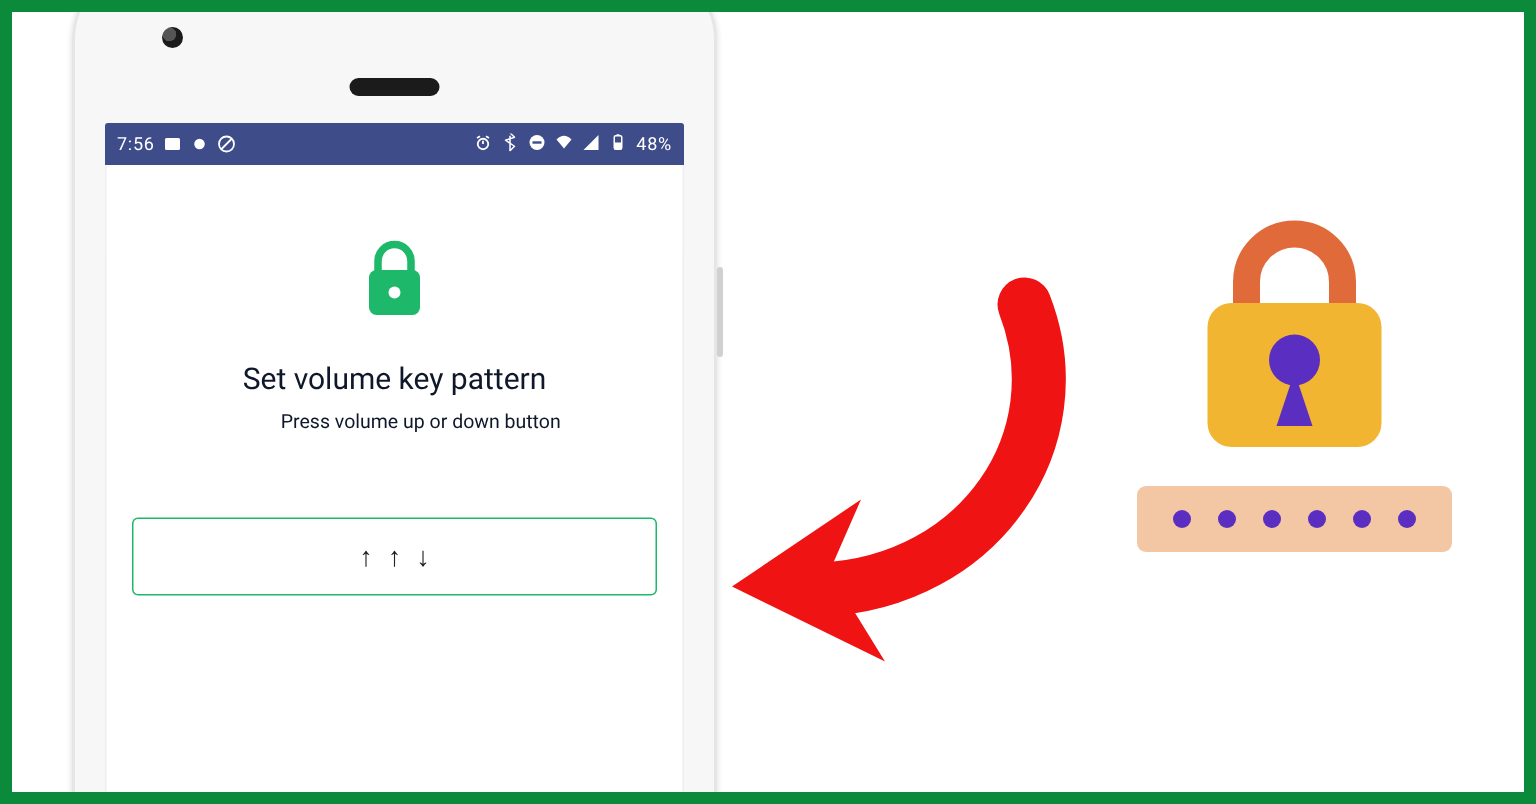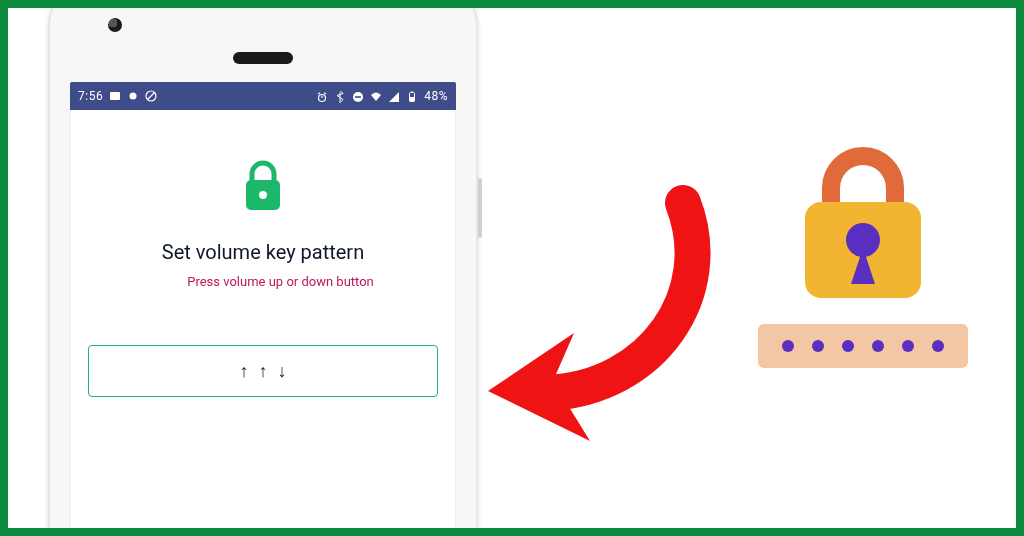--- a/index.html
+++ b/index.html
@@ -51,35 +51,35 @@
     height: 28px; width: 100%;
     background: #3e4c8a;
     color: #ffffff;
     display: flex; align-items: center;
     font-size: 12px; letter-spacing: .5px;
     padding: 0 8px;
     gap: 8px;
   }
   .statusbar .left { display:flex; align-items:center; gap:6px; }
   .statusbar .spacer { flex:1; }
-  .statusbar .right { display:flex; align-items:flex-end; gap:6px; }
+  .statusbar .right { display:flex; align-items:flex-start; gap:6px; }
   .status-ico { width:12px; height:12px; display:inline-block; }
   .status-ico svg { width:12px; height:12px; display:block; }
   .app-area {
     padding: 40px 18px 0 18px;
     display:flex; flex-direction:column; align-items:center;
   }
   .lock-icon {
     width: 46px; height: 56px; margin-top: 8px; margin-bottom: 26px;
   }
   .title {
     font-size: 20px; color: #0f172a; margin-bottom: 10px; font-weight: 400;
   }
   .subtitle {
-    font-size: 13px; color: #be185d; margin-bottom: 56px; margin-left: 35px;
+    font-size: 13px; color: #0f172a; margin-bottom: 56px; margin-left: 35px;
   }
   .pattern-box {
     width: 100%;
     border: 1px solid #1db86a;
     border-radius: 4px;
     height: 52px;
     display:flex; align-items:center; justify-content:center;
     gap: 10px;
     font-size: 18px; color: #222;
     background:#ffffff;

